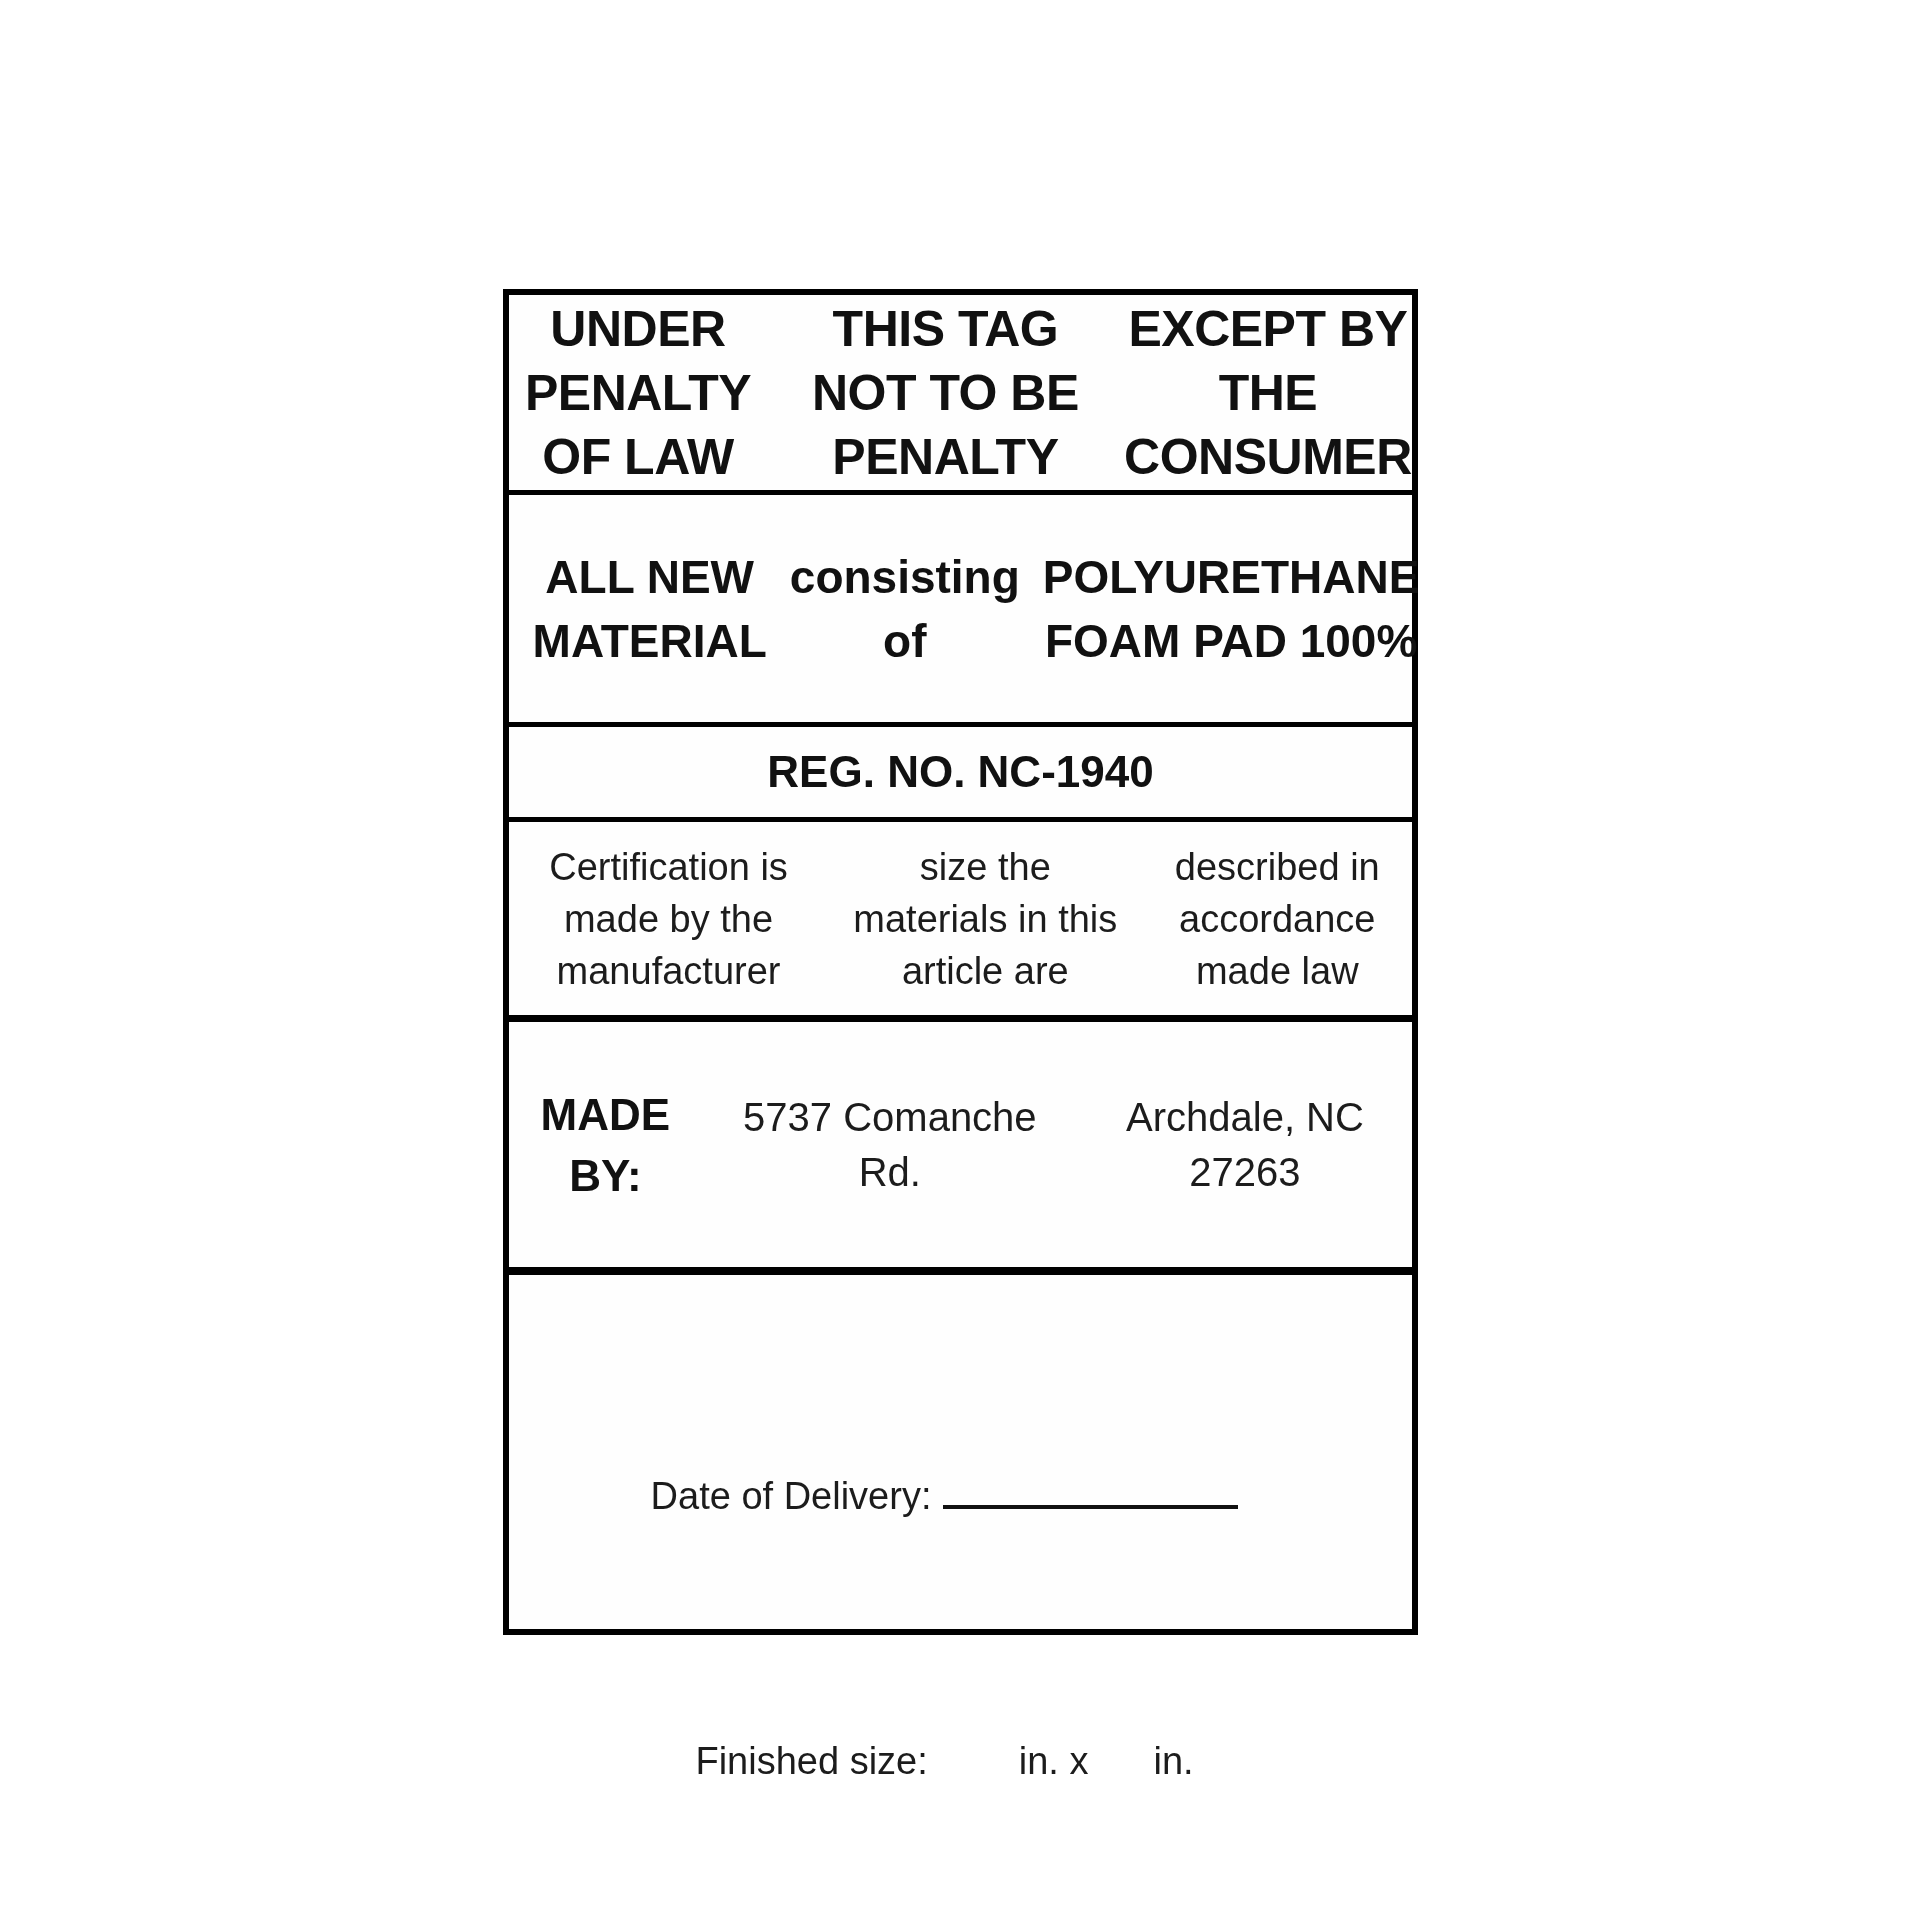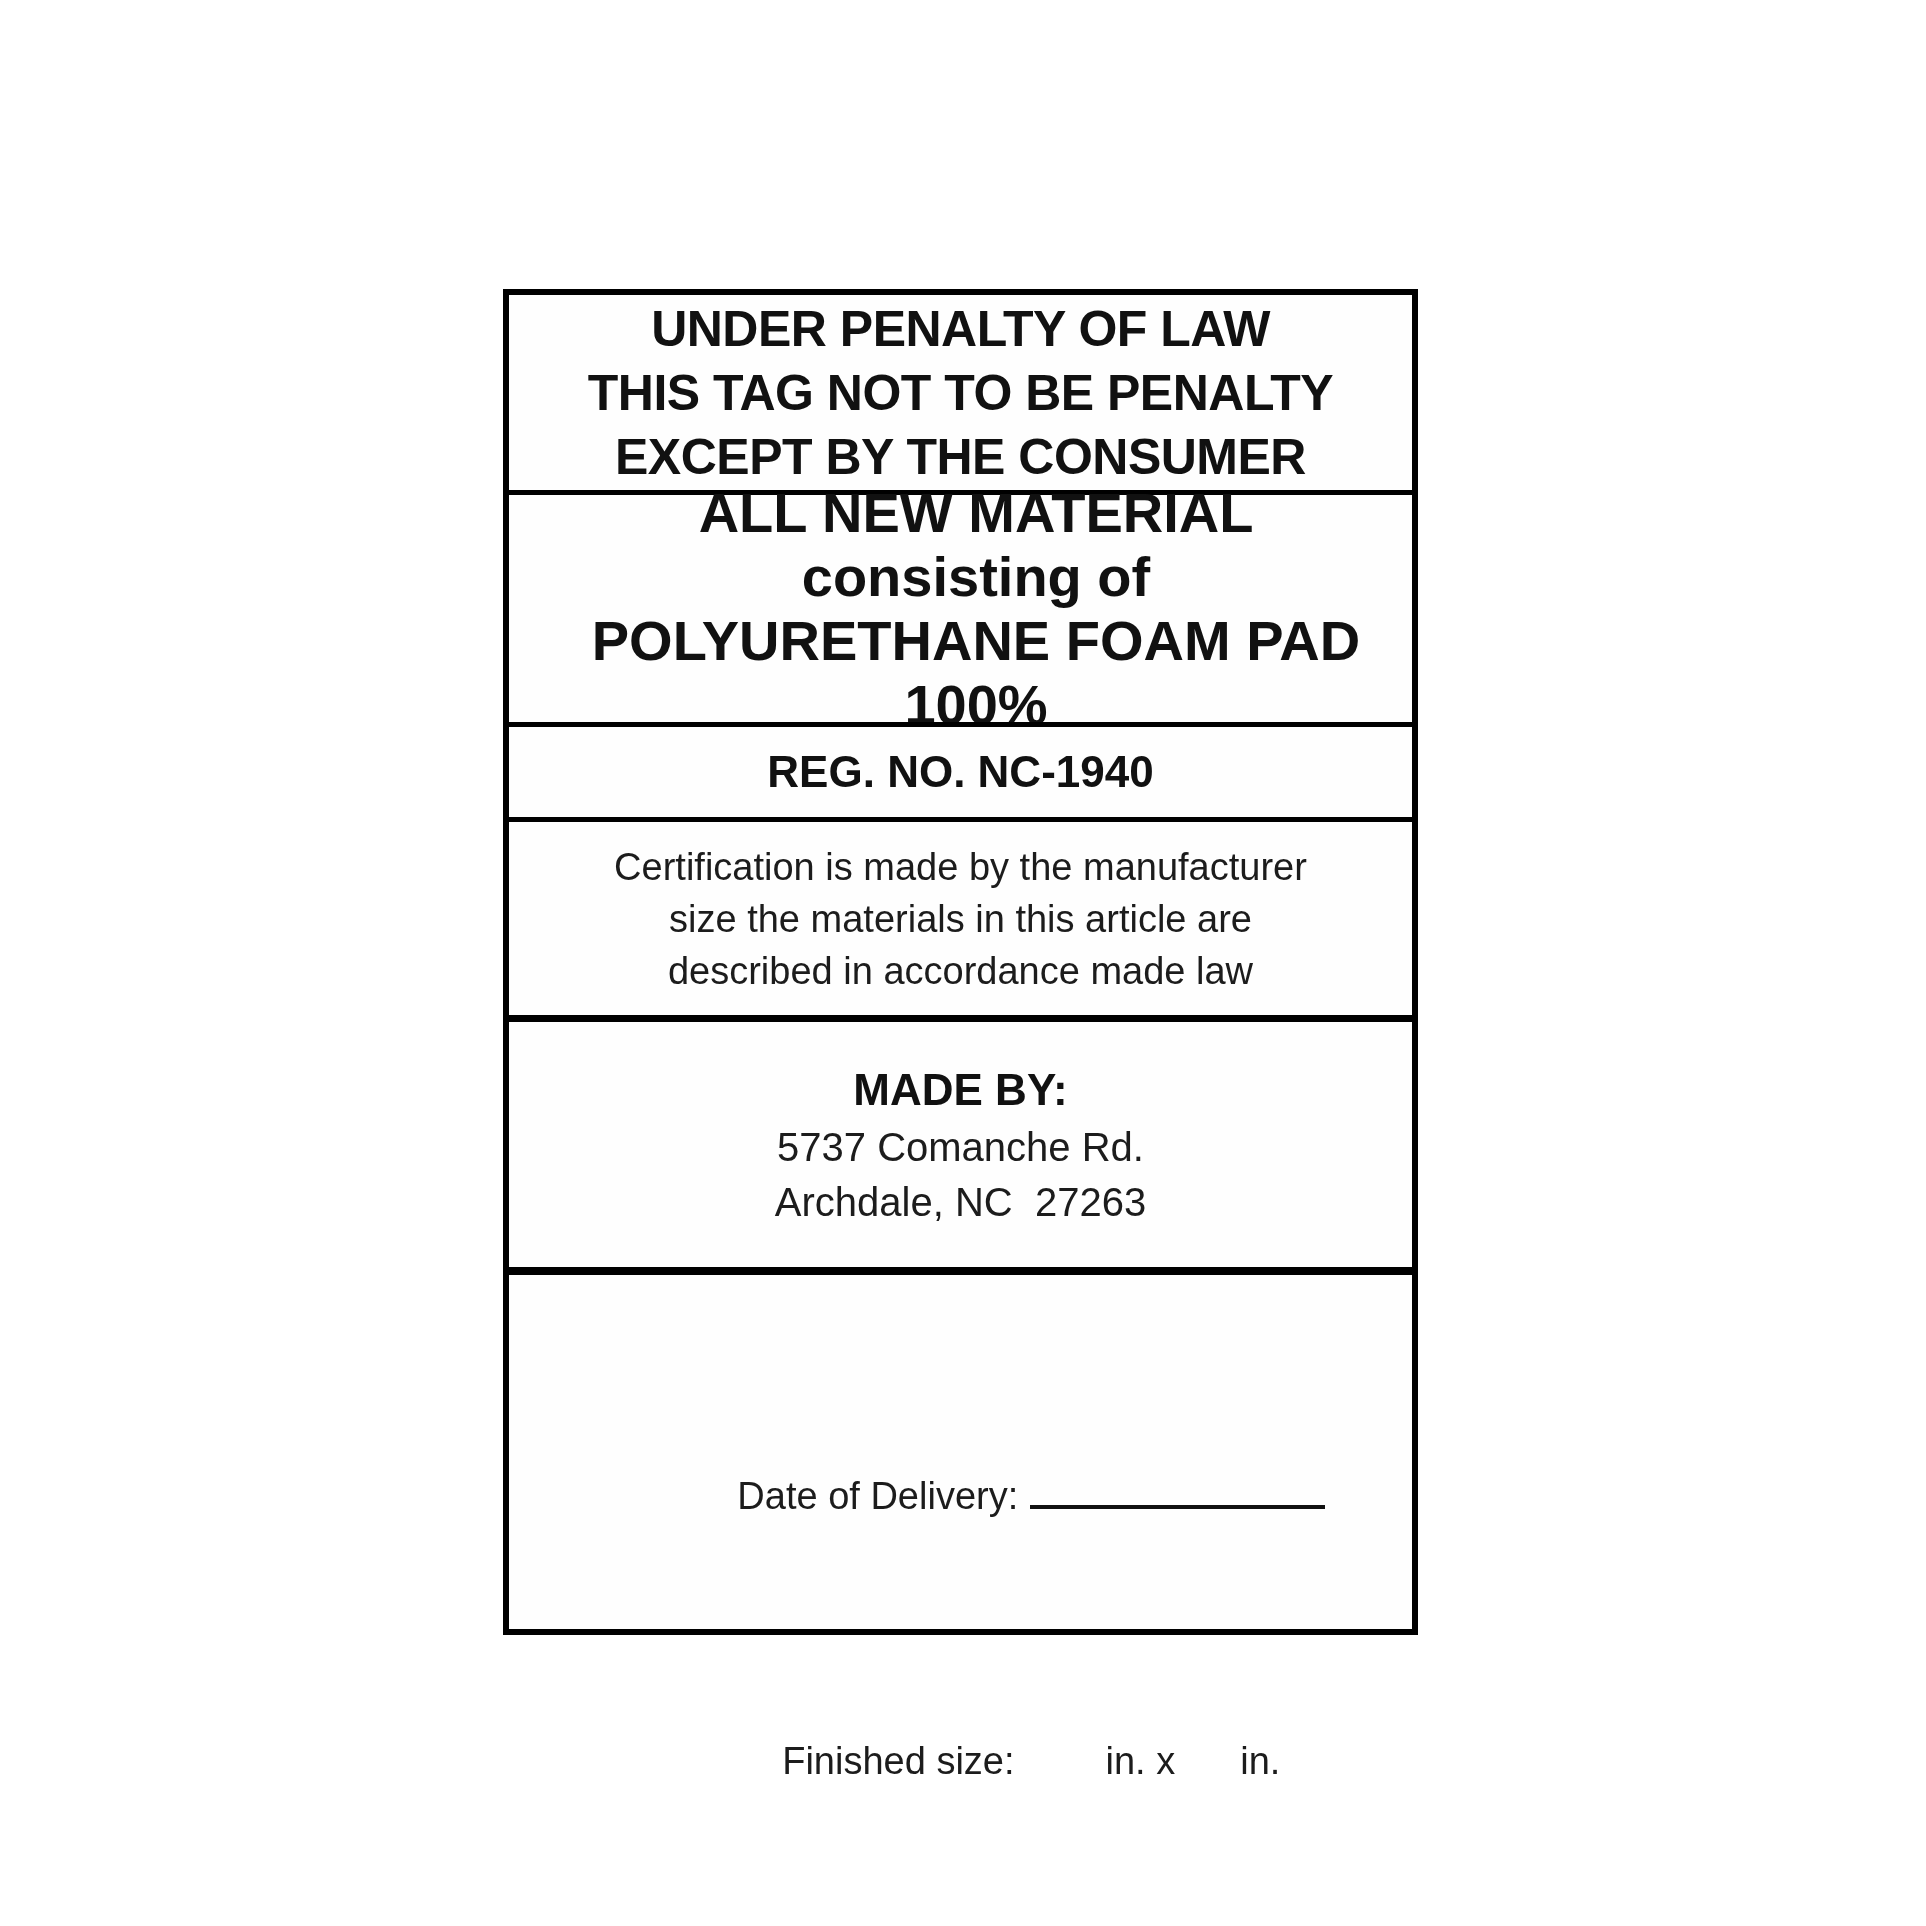--- a/index.html
+++ b/index.html
@@ -25,39 +25,40 @@
     height: 1346px;
     box-sizing: border-box;
     border: 6px solid #000000;
     background: #fefefe;
     display: flex;
     flex-direction: column;
   }
   .section {
     box-sizing: border-box;
     display: flex;
-    flex-direction: column;
+    flex-direction: row;
     align-items: center;
     justify-content: center;
     text-align: center;
     white-space: pre-wrap;
     flex: 0 0 auto;
+    gap: 23px;
   }
   .sec-penalty {
     height: 195px;
     font-weight: bold;
     font-size: 50px;
     line-height: 64px;
     letter-spacing: -0.5px;
   }
   .sec-material {
     height: 232px;
     border-top: 5px solid #000000;
     font-weight: bold;
-    font-size: 56px;
+    font-size: 46px;
     line-height: 64px;
     padding-left: 31px;
   }
   .sec-reg {
     height: 95px;
     border-top: 5px solid #000000;
     font-weight: bold;
     font-size: 44px;
     line-height: 50px;
   }

